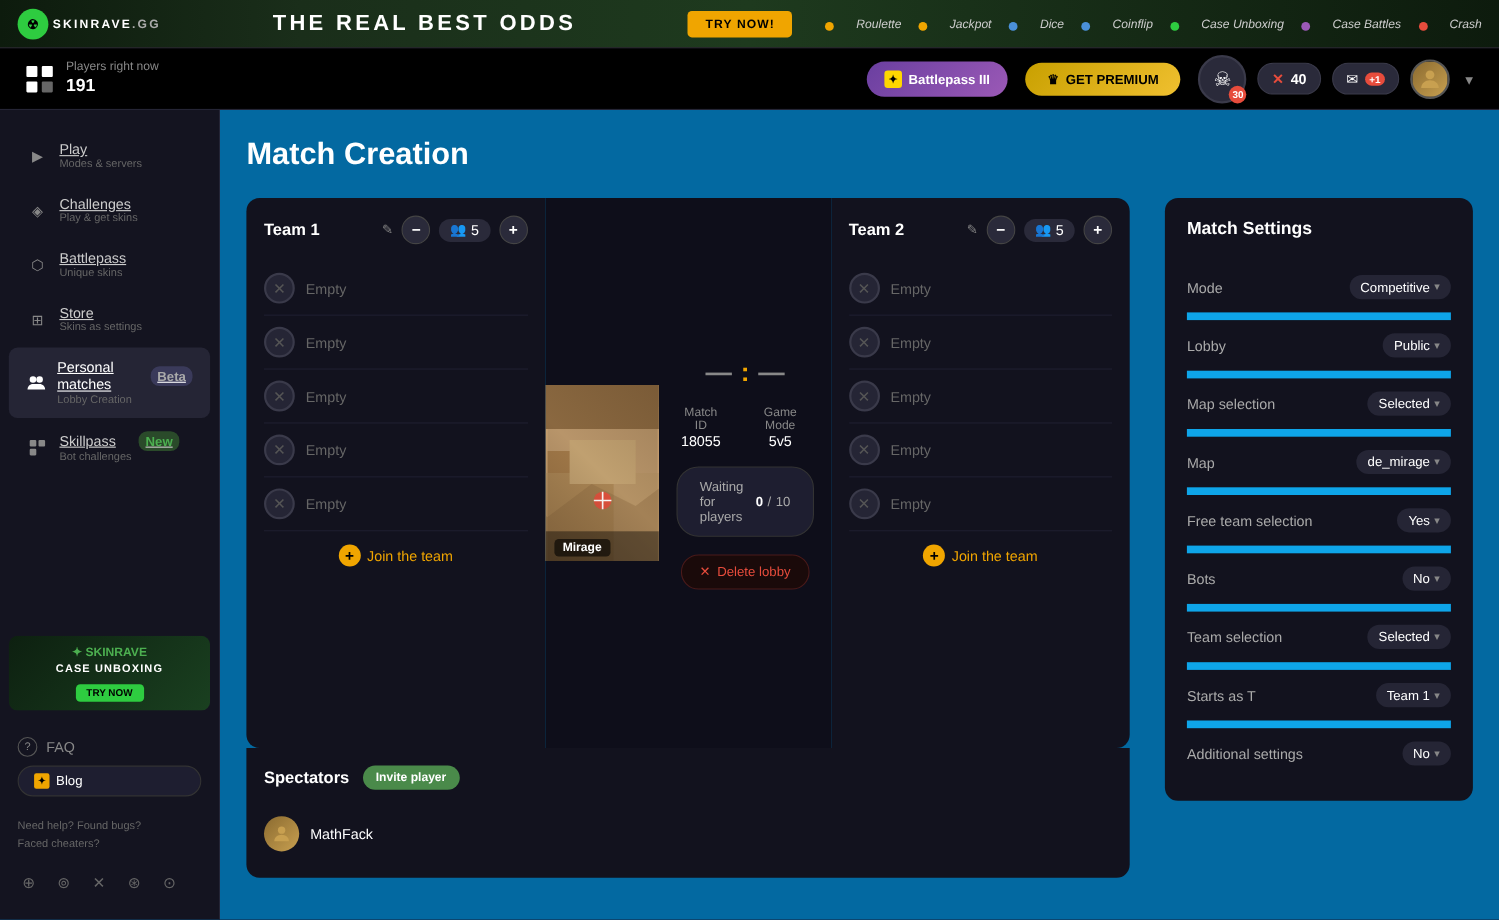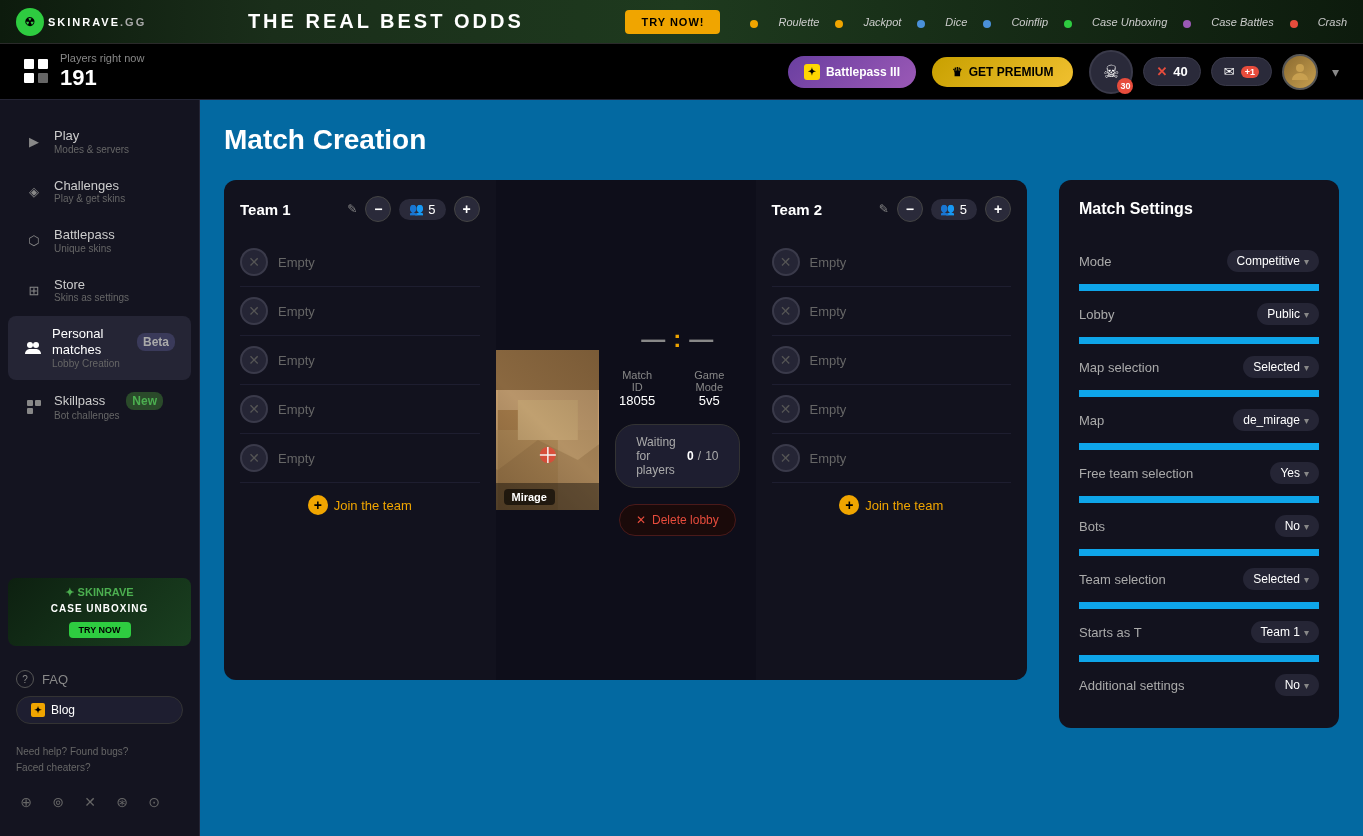--- a/index.html
+++ b/index.html
@@ -44,21 +44,21 @@
       align-items: center;
       padding: 0 20px;
       border-bottom: 1px solid #252535;
       gap: 16px;
     }
     .header-logo { display: flex; align-items: center; gap: 8px; }
     .logo-icon { width: 32px; height: 32px; position: relative; }
     .logo-icon svg { width: 32px; height: 32px; }
     .header-players { display: flex; flex-direction: column; line-height: 1.2; }
     .header-players-label { color: #888; font-size: 11px; }
-    .header-players-count { color: #fff; font-size: 22px; font-weight: bold; }
+    .header-players-count { color: #fff; font-size: 16px; font-weight: bold; }
     .header-spacer { flex: 1; }
     .battlepass-btn {
       background: linear-gradient(135deg, #6a3fa0, #9b59b6);
       color: #fff;
       border: none;
       padding: 8px 16px;
       border-radius: 20px;
       cursor: pointer;
       font-size: 12px;
       font-weight: bold;
@@ -144,21 +144,21 @@
       padding: 10px 16px;
       cursor: pointer;
       border-radius: 8px;
       margin: 2px 8px;
       position: relative;
     }
     .sidebar-item.active { background: #252535; }
     .sidebar-item-icon { width: 20px; height: 20px; display: flex; align-items: center; justify-content: center; color: #888; }
     .sidebar-item.active .sidebar-item-icon { color: #fff; }
     .sidebar-item-text { display: flex; flex-direction: column; line-height: 1.2; }
-    .sidebar-item-label { color: #ccc; font-size: 13px; font-weight: 500; }
+    .sidebar-item-label { color: #ccc; font-size: 13px; font-weight: 500; text-decoration: underline; }
     .sidebar-item.active .sidebar-item-label { color: #fff; }
     .sidebar-item-sublabel { color: #666; font-size: 10px; }
     .sidebar-badge {
       background: #3a3a5a; color: #aaa; font-size: 12px; padding: 2px 6px;
       border-radius: 8px; font-weight: bold; margin-left: 17px;
     }
     .sidebar-badge.new { background: #2a4a2a; color: #4caf50; }
     .sidebar-promo {
       margin: 8px;
       border-radius: 8px;
@@ -711,20 +711,35 @@
               <span class="player-name">Empty</span>
             </div>
 
             <div class="join-team-btn">
               <div class="join-plus">+</div>
               <span>Join the team</span>
             </div>
           </div>
         </div>
 
+        <div class="spectators-section">
+          <div class="spectators-header">
+            <span class="spectators-title">Spectators</span>
+            <button class="invite-player-btn">Invite player</button>
+          </div>
+          <div class="spectator-item">
+            <div class="spectator-avatar">
+              <svg viewBox="0 0 24 24" width="20" height="20" fill="#c8a050">
+                  <circle cx="12" cy="8" r="4"></circle>
+                  <path d="M4 20c0-4 3.6-7 8-7s8 3 8 7"></path>
+                </svg>
+            </div>
+            <span class="spectator-name">MathFack</span>
+          </div>
+        </div>
       </div>
 
       <div class="settings-panel">
         <div class="settings-title">Match Settings</div>
 
         <div class="settings-row">
           <span class="settings-label">Mode</span>
           <div class="settings-value">
             <span>Competitive</span>
             <span class="settings-chevron">▾</span>

